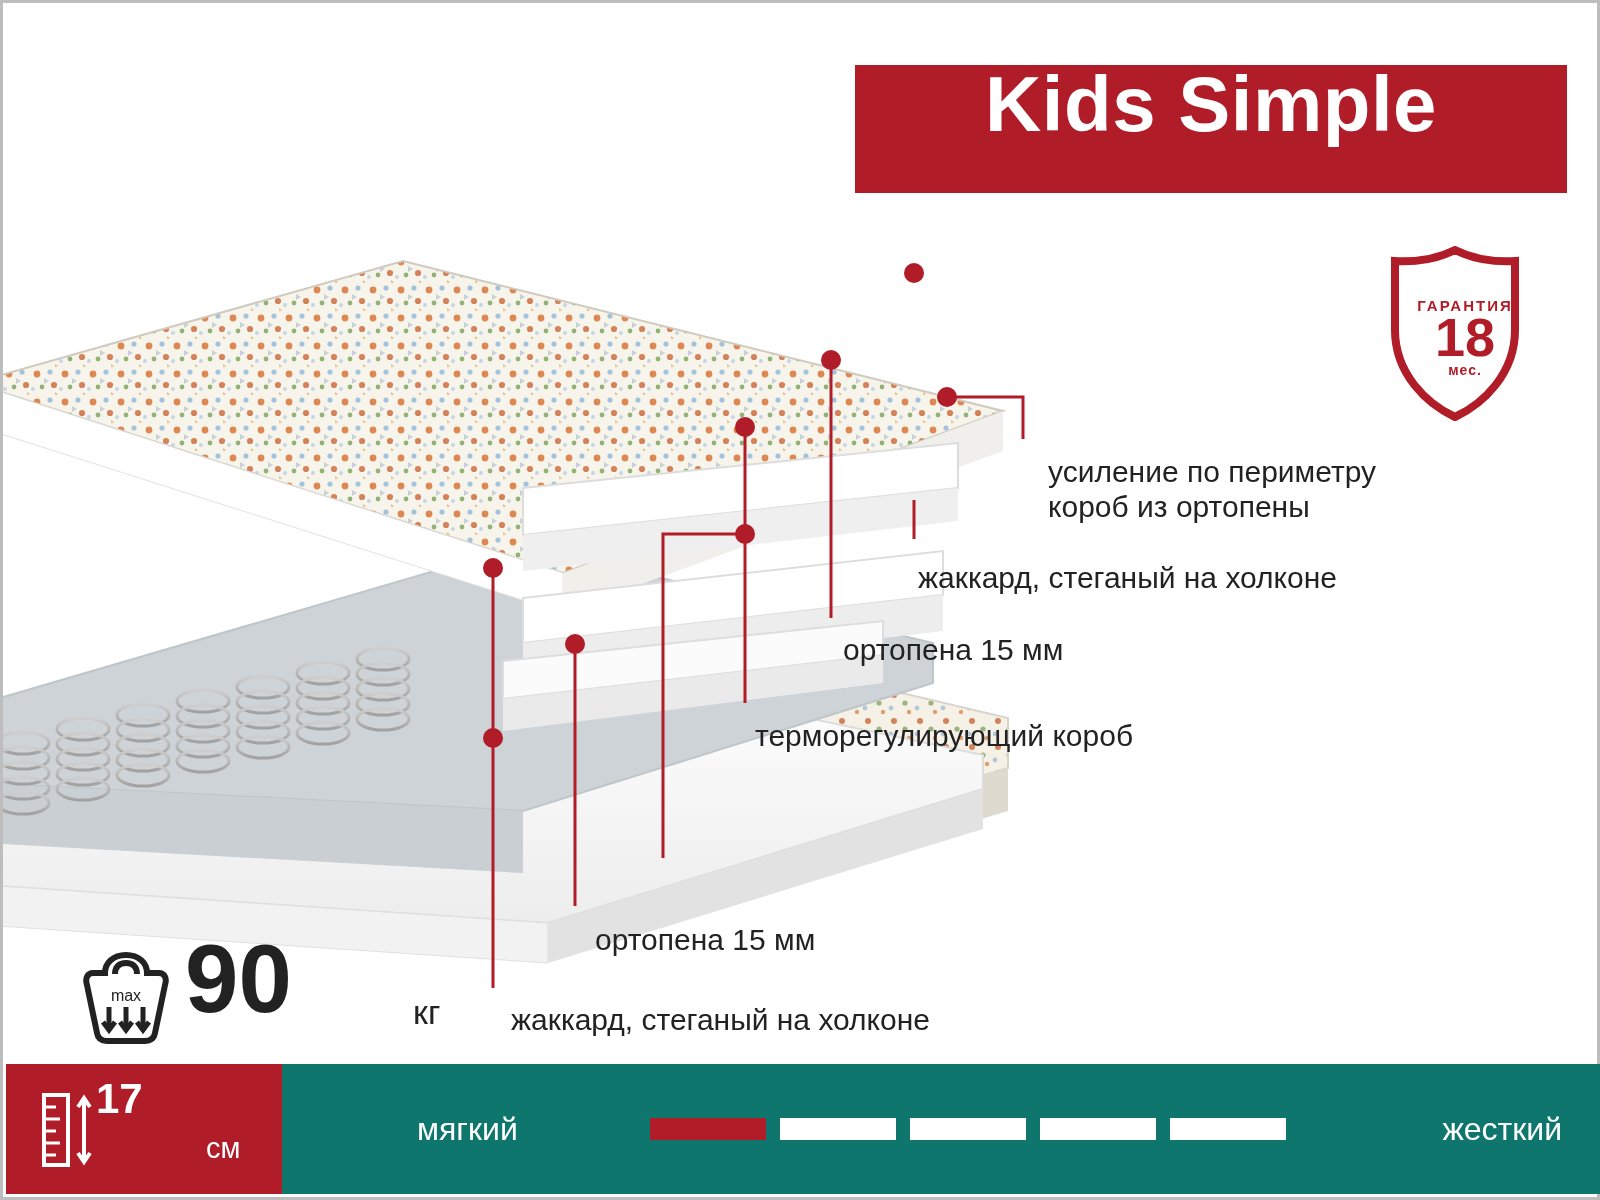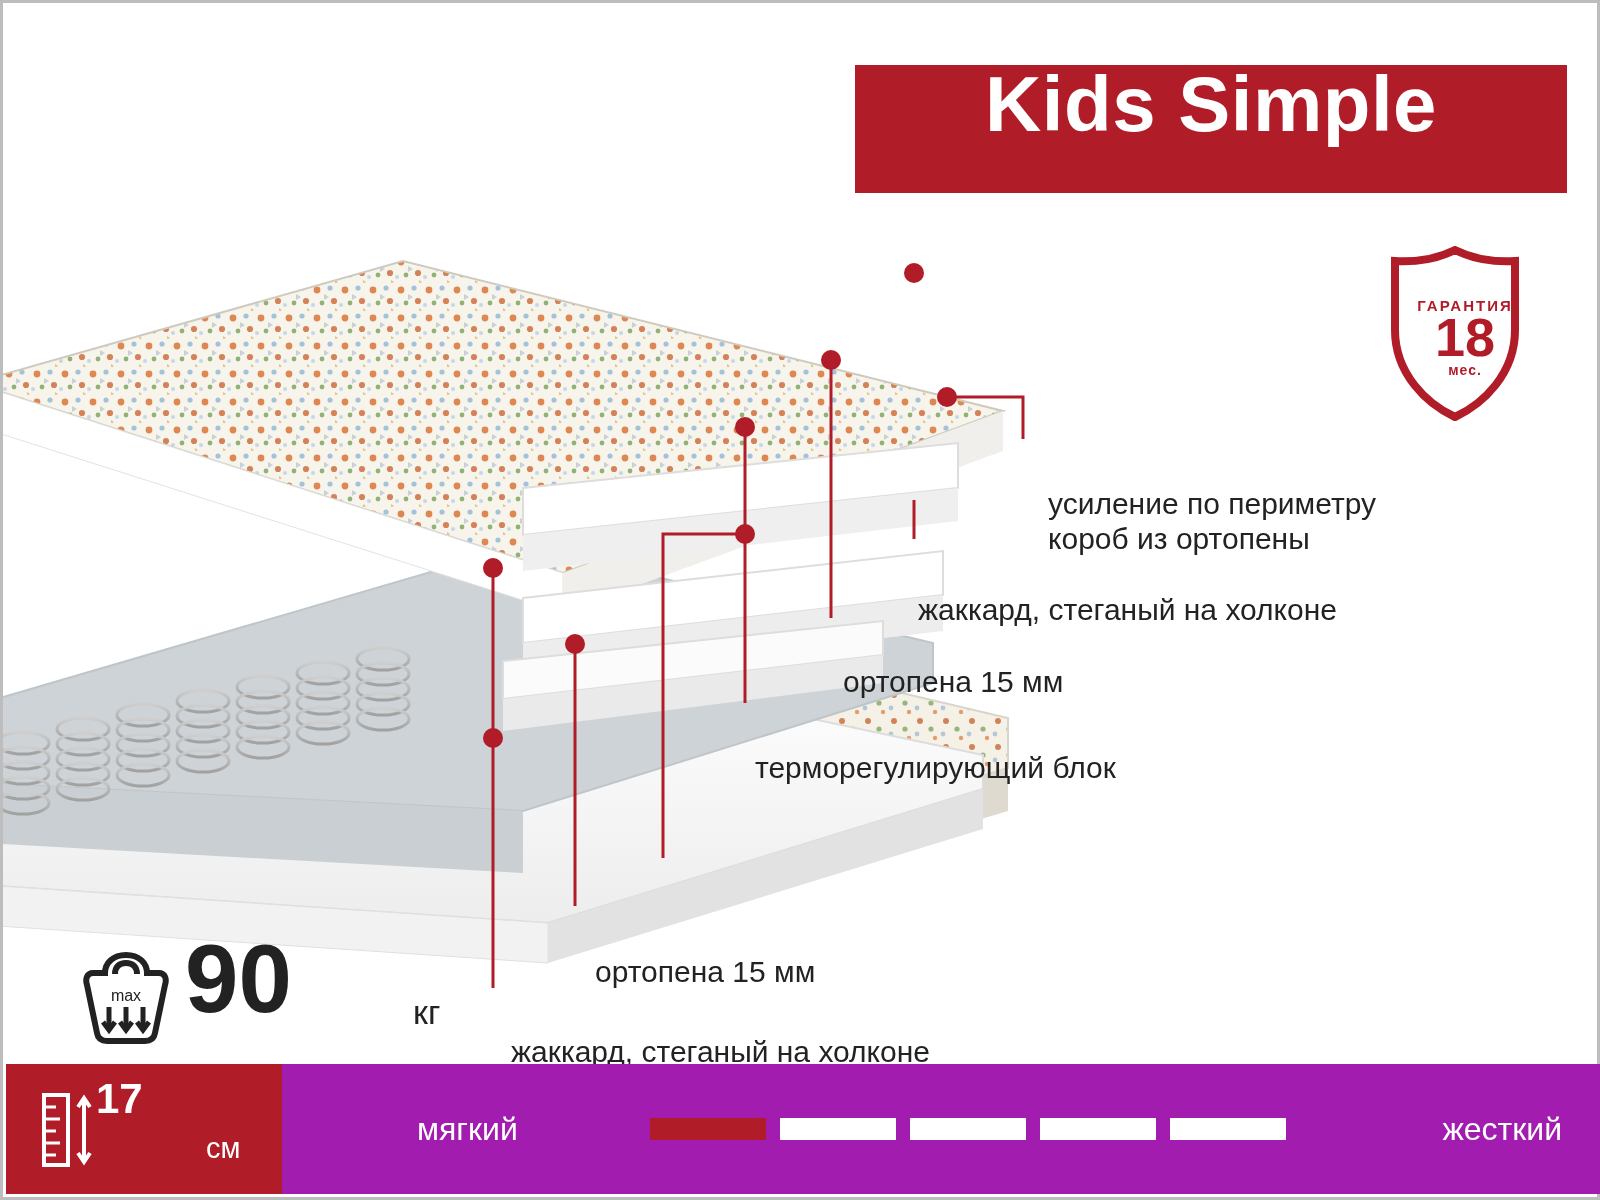--- a/index.html
+++ b/index.html
@@ -42,21 +42,20 @@
   .shield-txt .n{font-size:54px;font-weight:bold;line-height:0.95;margin-top:-2px;}
   .shield-txt .m{font-size:14px;font-weight:bold;letter-spacing:1px;margin-top:-2px;}
 
   
   .mattress{position:absolute;left:0px;top:140px;width:1010px;height:920px;}
 
   
   .label{
     position:absolute;color:#222222;font-size:30px;line-height:1.16;
     white-space:nowrap;
-    margin-top:32px;
   }
   .label.two{white-space:normal;}
 
   
   .weight{position:absolute;left:80px;top:940px;width:420px;height:110px;}
   .weight .icon{position:absolute;left:0;top:6px;}
   .weight .num{
     position:absolute;left:102px;top:-12px;font-size:96px;font-weight:bold;color:#222;
     line-height:1;
   }
@@ -74,21 +73,21 @@
     display:flex;align-items:center;
   }
   .bb-left .ruler{position:absolute;left:36px;top:28px;}
   .bb-left .h{
     position:absolute;left:90px;top:14px;color:#fff;font-size:42px;font-weight:bold;line-height:1;
   }
   .bb-left .hu{
     position:absolute;left:200px;top:68px;color:#fff;font-size:29px;
   }
   .bb-right{
-    flex:1;height:100%;background:#a21caf;position:relative;
+    flex:1;height:100%;background:#0f766e;position:relative;
     display:flex;align-items:center;
   }
   .bb-right .soft{
     position:absolute;left:135px;top:50%;transform:translateY(-50%);
     color:#ffffff;font-size:32px;
   }
   .bb-right .hard{
     position:absolute;right:38px;top:50%;transform:translateY(-50%);
     color:#ffffff;font-size:32px;
   }
@@ -249,21 +248,21 @@
 
   <div class="label two" style="left:1045px;top:452px;width:520px;">
     <div>усиление по периметру</div>
     <div>короб из ортопены</div>
   </div>
 
   <div class="label" style="left:915px;top:558px;">жаккард, стеганый на холконе</div>
 
   <div class="label" style="left:840px;top:630px;">ортопена 15 мм</div>
 
-  <div class="label" style="left:752px;top:716px;">терморегулирующий блок</div>
+  <div class="label" style="left:752px;top:716px;">терморегулирующий короб</div>
 
 
   <div class="label" style="left:592px;top:920px;">ортопена 15 мм</div>
 
   <div class="label" style="left:508px;top:1000px;">жаккард, стеганый на холконе</div>
 
   <div class="shield">
     <svg width="136" height="175" viewBox="0 0 136 175">
       <path d="M68 4 C48 14 26 16 8 15 L8 84 C8 128 40 158 68 171 C96 158 128 128 128 84 L128 15 C110 16 88 14 68 4 Z" fill="none" stroke="#b01c27" stroke-width="8"></path>
     </svg>

